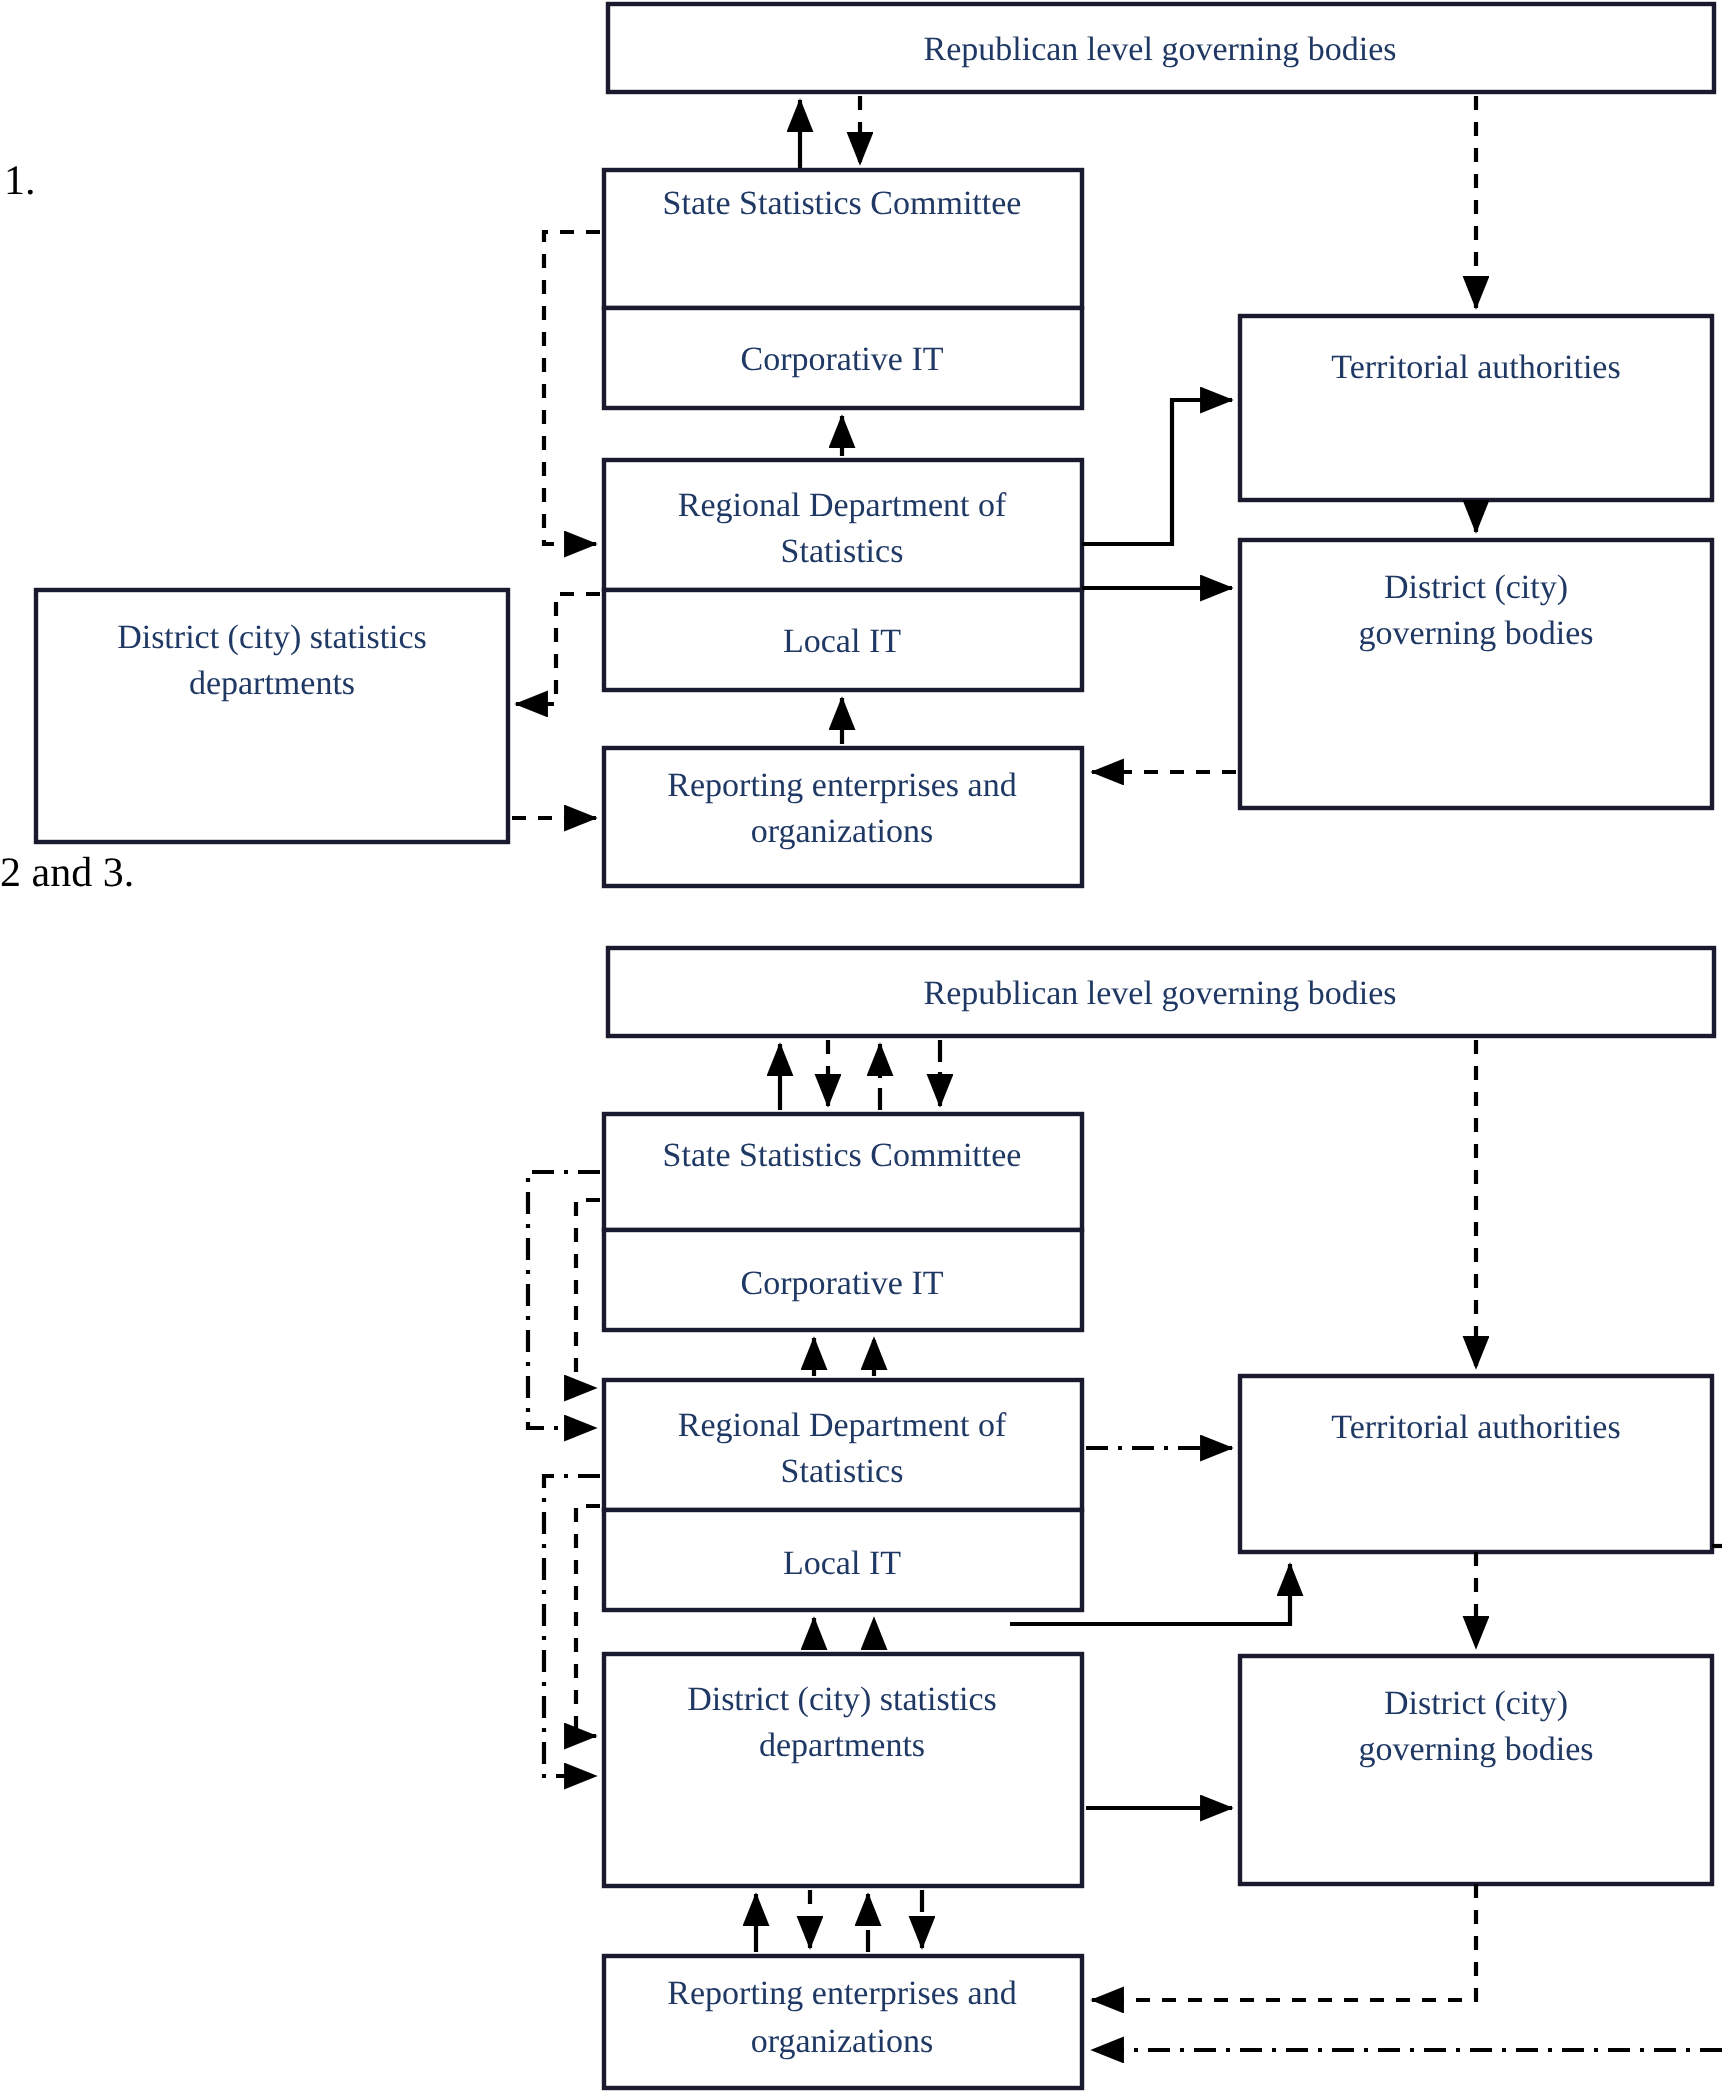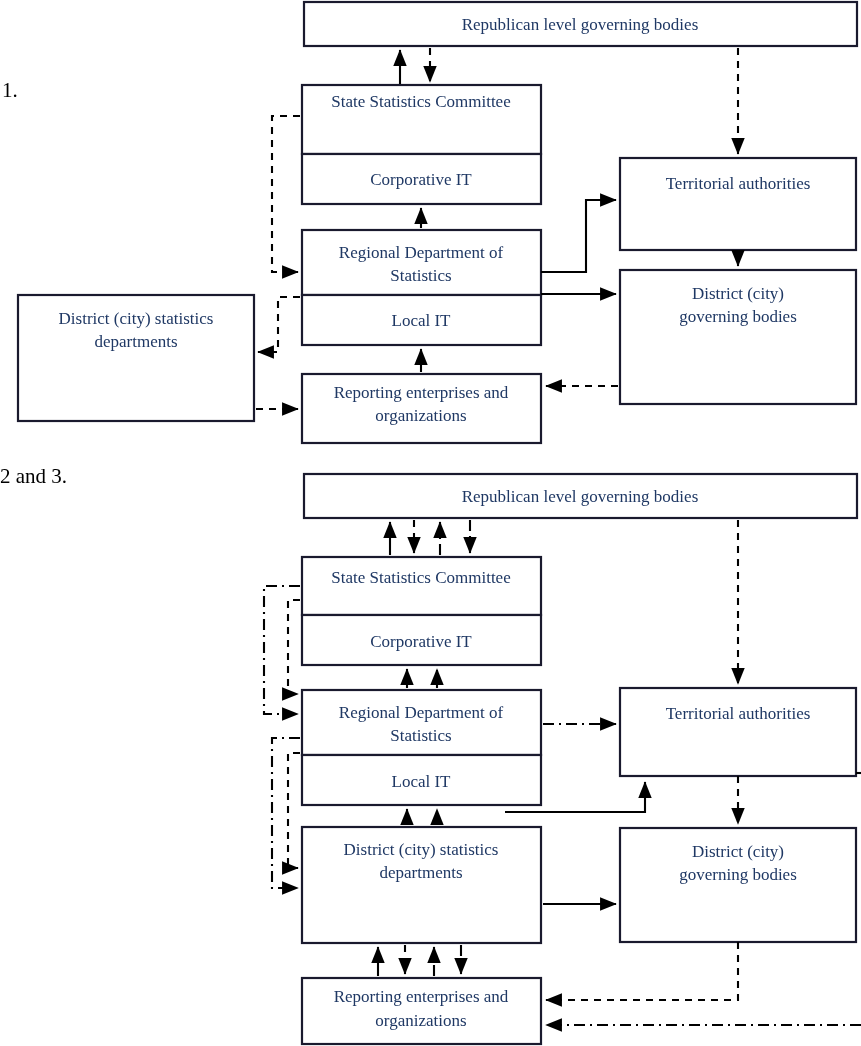--- a/index.html
+++ b/index.html
@@ -12,21 +12,21 @@
              font-size:17px;text-anchor:middle;}
   .nbox{fill:#ffffff;stroke:#1a1a2e;stroke-width:2.2;}
   .ln{stroke:#000000;stroke-width:2.1;fill:none;}
   .ln-dash{stroke-dasharray:7,6;}
   .ln-dashdot{stroke-dasharray:11,5,2,5;}
 </style>
 </head>
 <body>
 
 <div class="dg-label" style="left:2px;top:78px;">1.</div>
-<div class="dg-label" style="left:0px;top:464px;">2 and 3.</div>
+<div class="dg-label" style="left:0px;top:424px;">2 and 3.</div>
 
 <svg id="canvas" viewBox="0 0 861 1046" xmlns="http://www.w3.org/2000/svg">
   <defs>
     <marker id="ah" markerWidth="9" markerHeight="9" refX="7.6" refY="3.2" orient="auto" markerUnits="strokeWidth">
       <path d="M0,0 L8,3.2 L0,6.4 z" fill="#000000"></path>
     </marker>
   </defs>
 
   <g>
 

